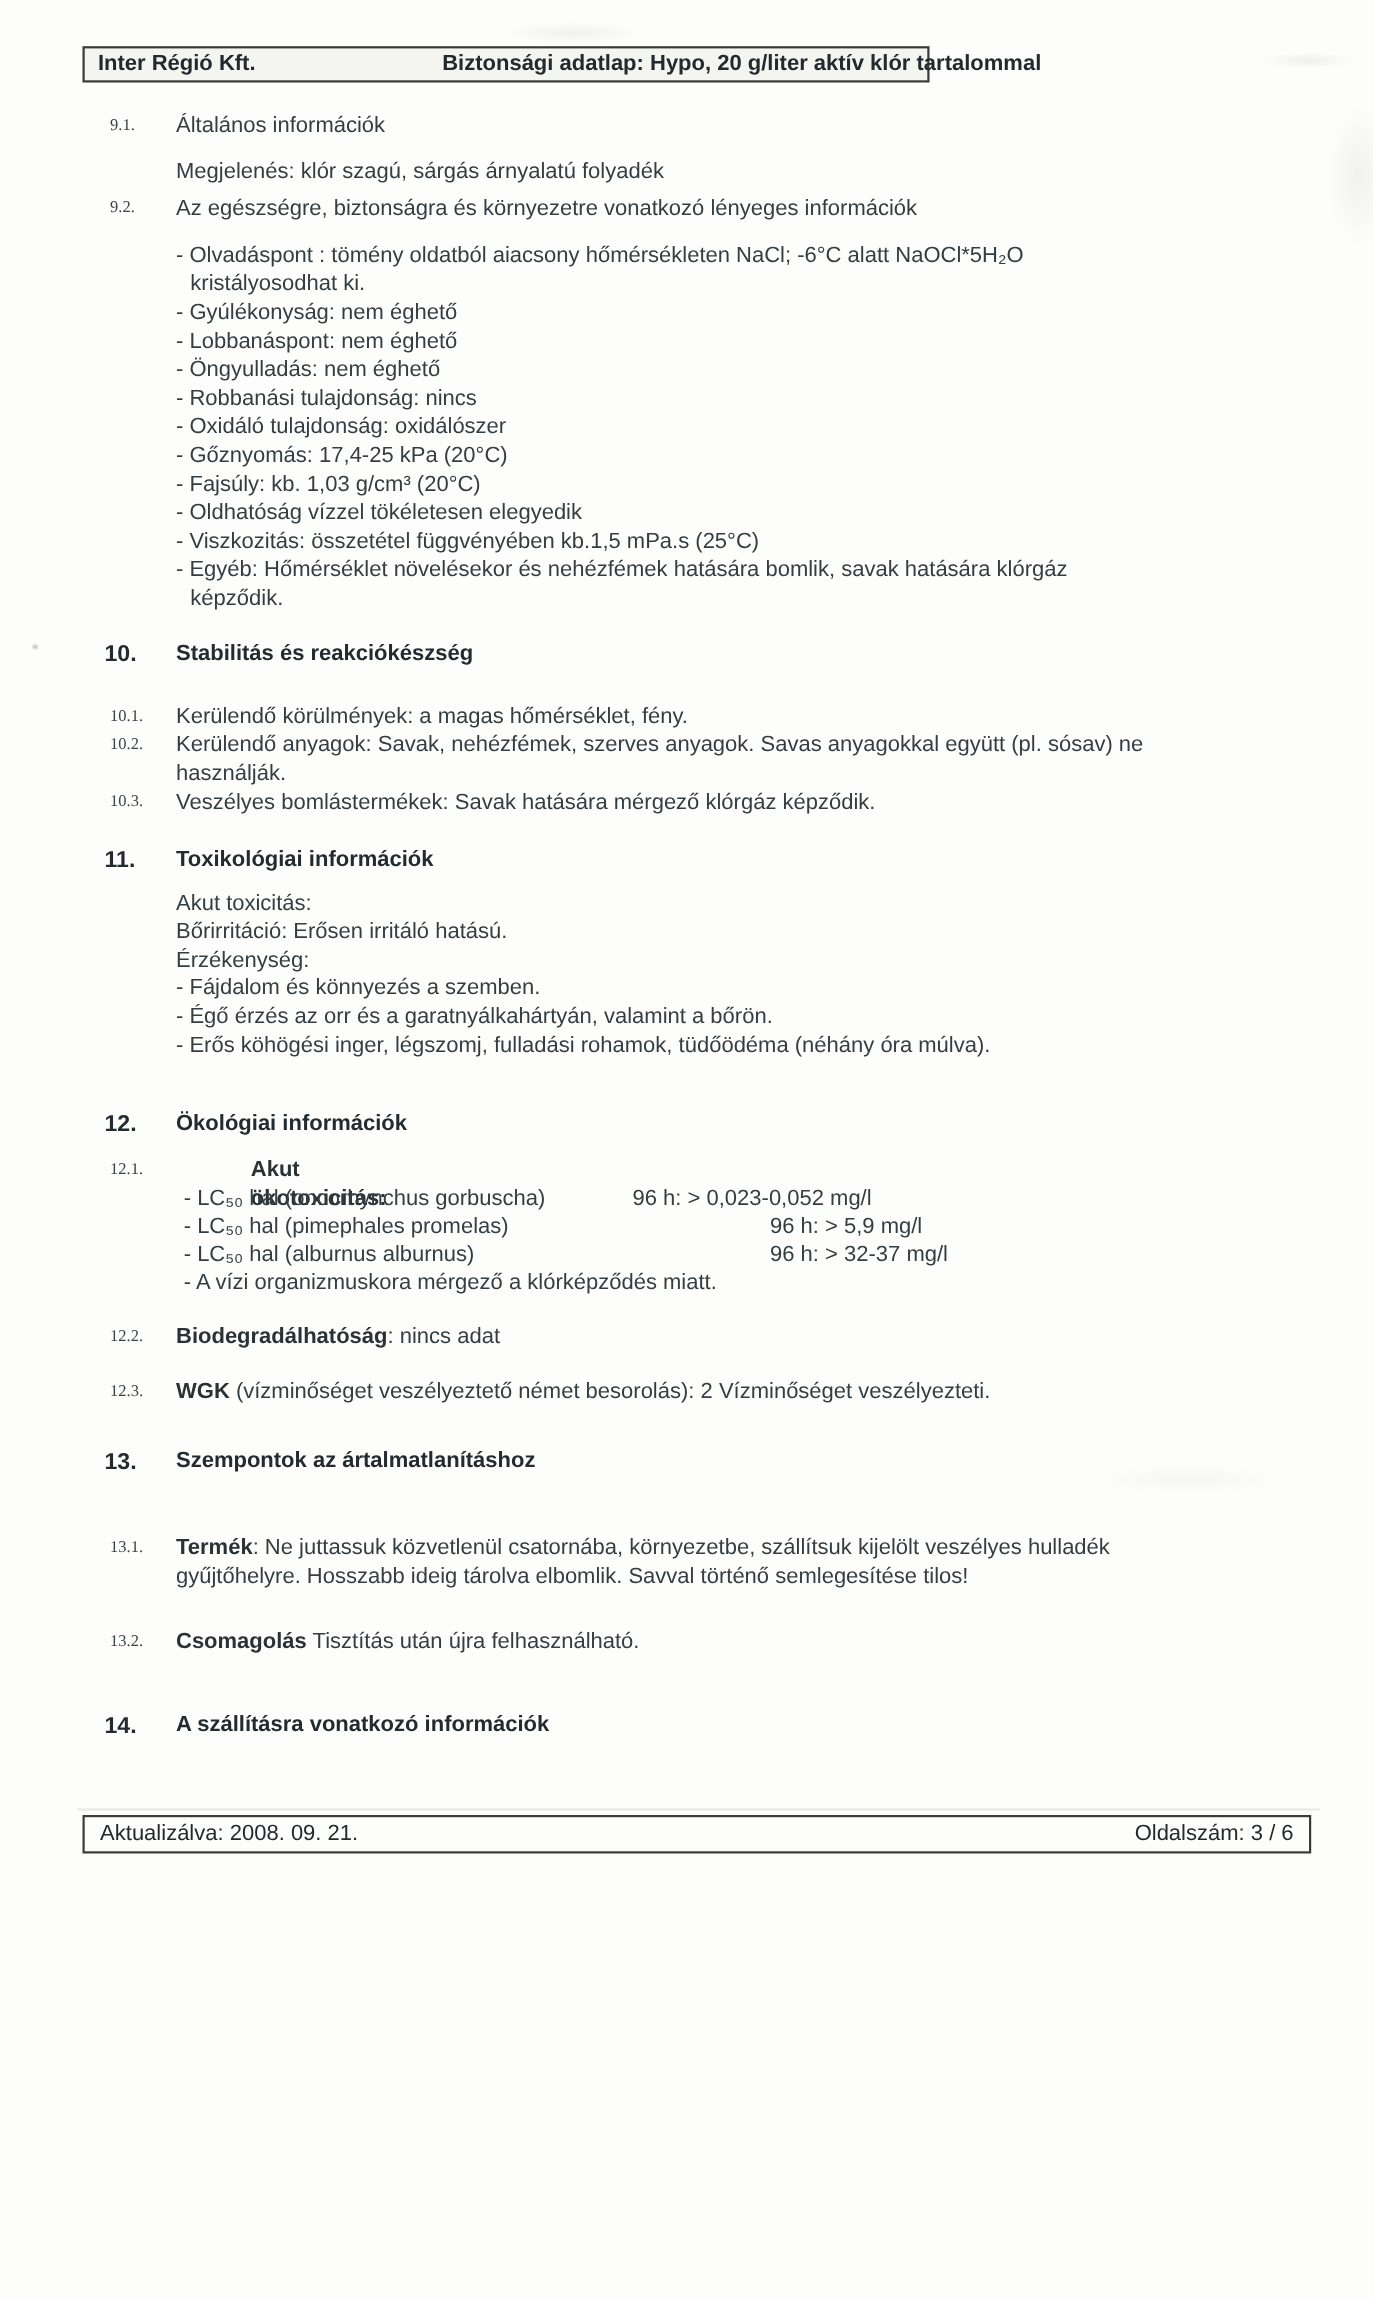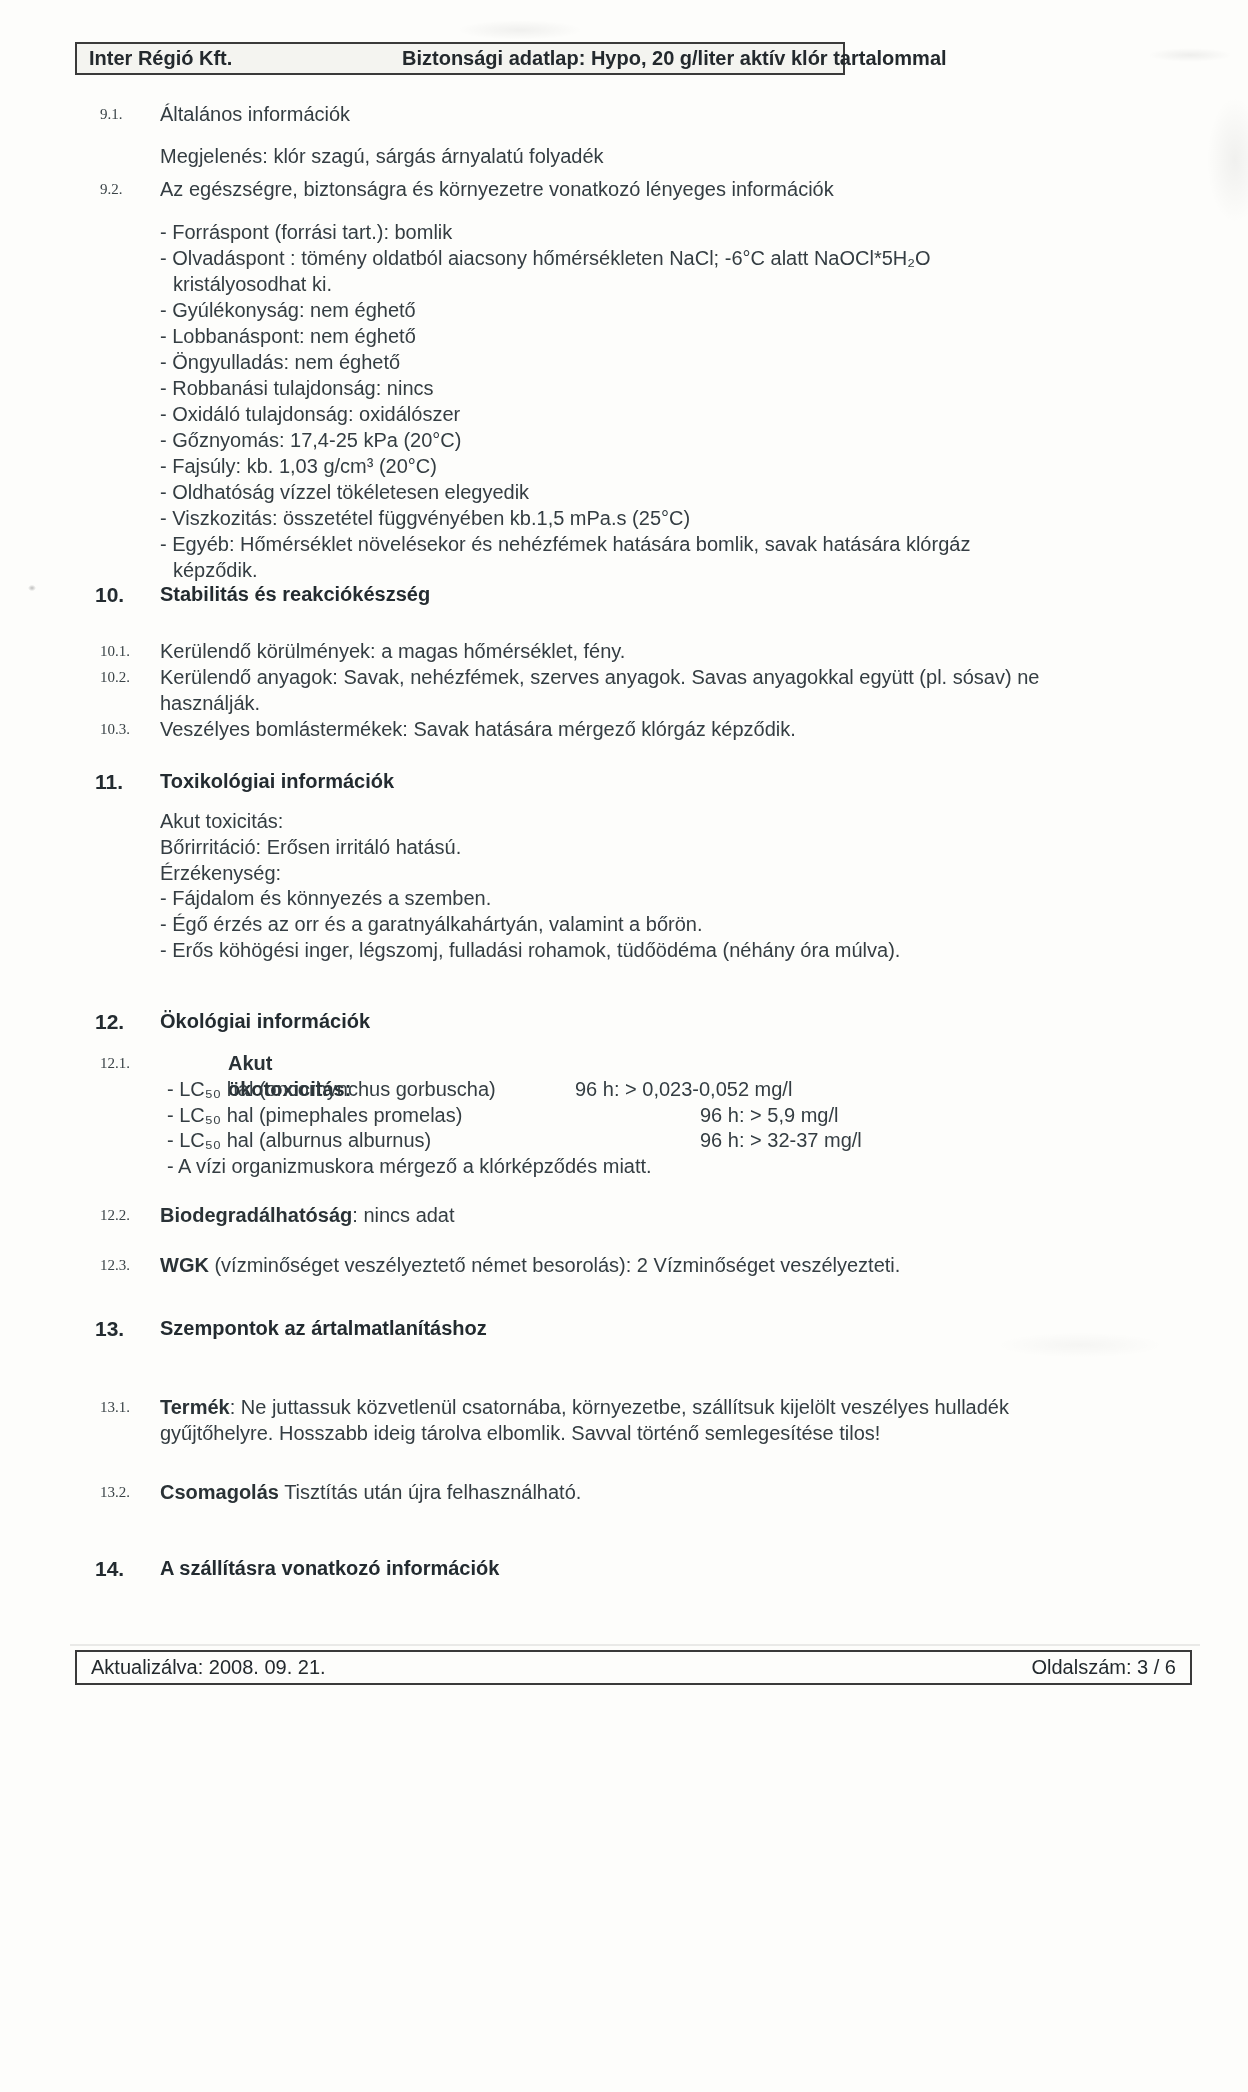--- a/index.html
+++ b/index.html
@@ -88,21 +88,20 @@
     <span class="num">9.1.</span>
     <span class="txt">Általános információk</span>
   </div>
   <div class="body-line" style="top:143px;">Megjelenés: klór szagú, sárgás árnyalatú folyadék</div>
 
   <div class="sub-row" style="top:176px;">
     <span class="num">9.2.</span>
     <span class="txt">Az egészségre, biztonságra és környezetre vonatkozó lényeges információk</span>
   </div>
   <div class="bullets" style="top:219px;">
-    <div class="bullet">- Forráspont (forrási tart.): bomlik</div>
     <div class="bullet">- Olvadáspont : tömény oldatból aiacsony hőmérsékleten NaCl; -6°C alatt NaOCl*5H₂O kristályosodhat ki.</div>
     <div class="bullet">- Gyúlékonyság: nem éghető</div>
     <div class="bullet">- Lobbanáspont: nem éghető</div>
     <div class="bullet">- Öngyulladás: nem éghető</div>
     <div class="bullet">- Robbanási tulajdonság: nincs</div>
     <div class="bullet">- Oxidáló tulajdonság: oxidálószer</div>
     <div class="bullet">- Gőznyomás: 17,4-25 kPa (20°C)</div>
     <div class="bullet">- Fajsúly: kb. 1,03 g/cm³ (20°C)</div>
     <div class="bullet">- Oldhatóság vízzel tökéletesen elegyedik</div>
     <div class="bullet">- Viszkozitás: összetétel függvényében kb.1,5 mPa.s (25°C)</div>

